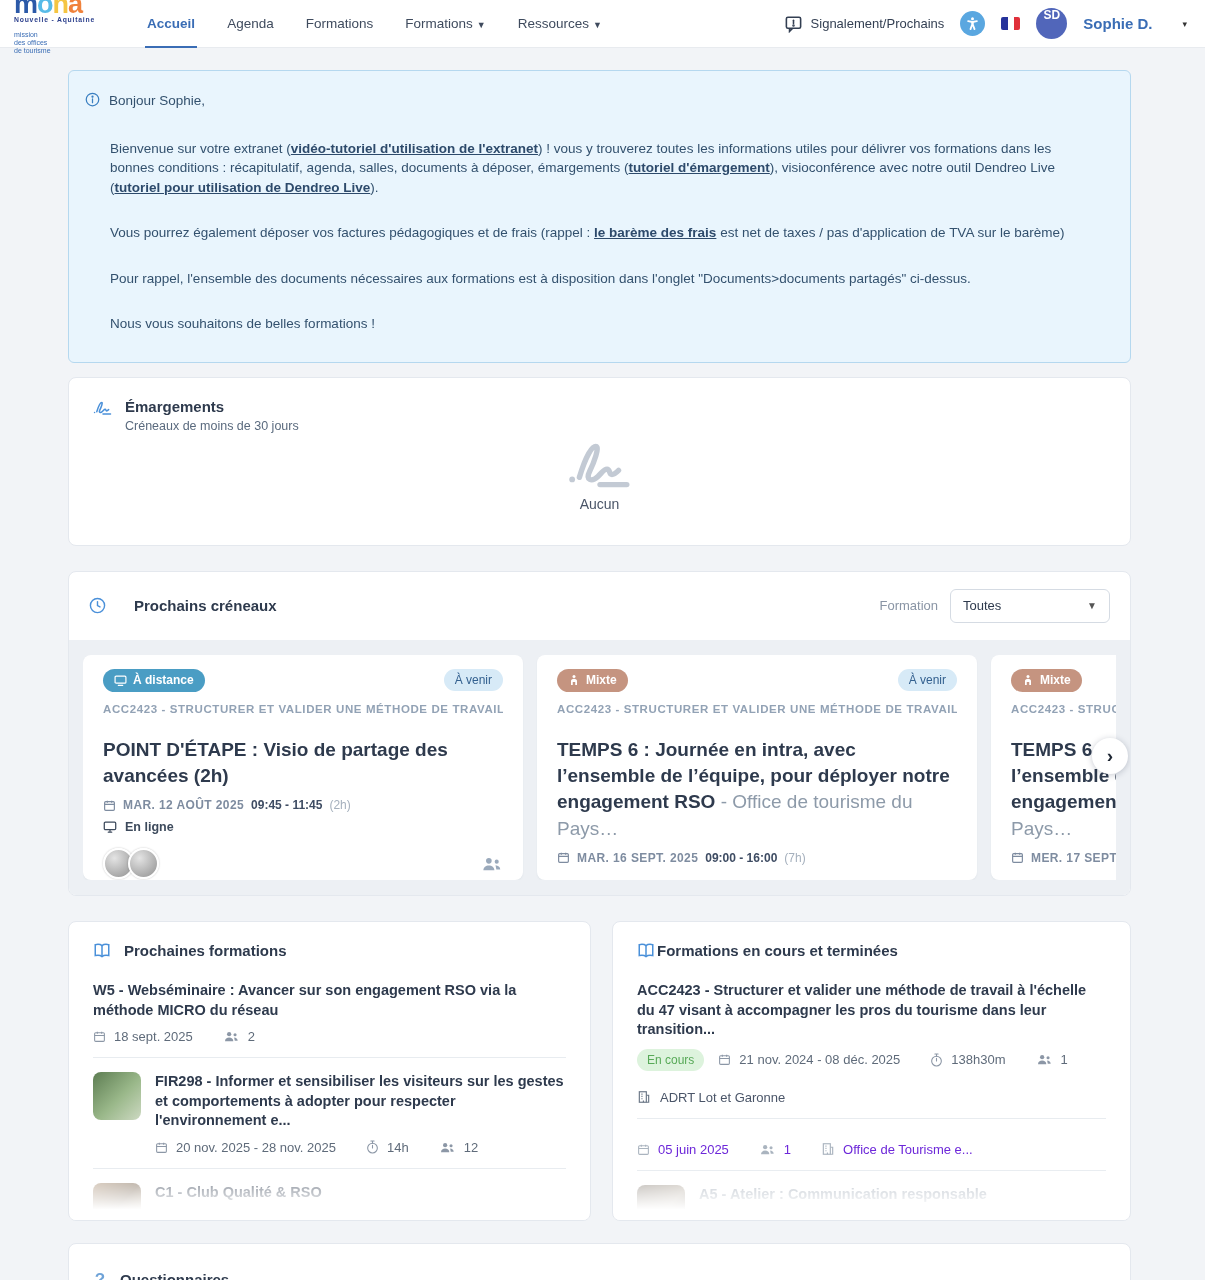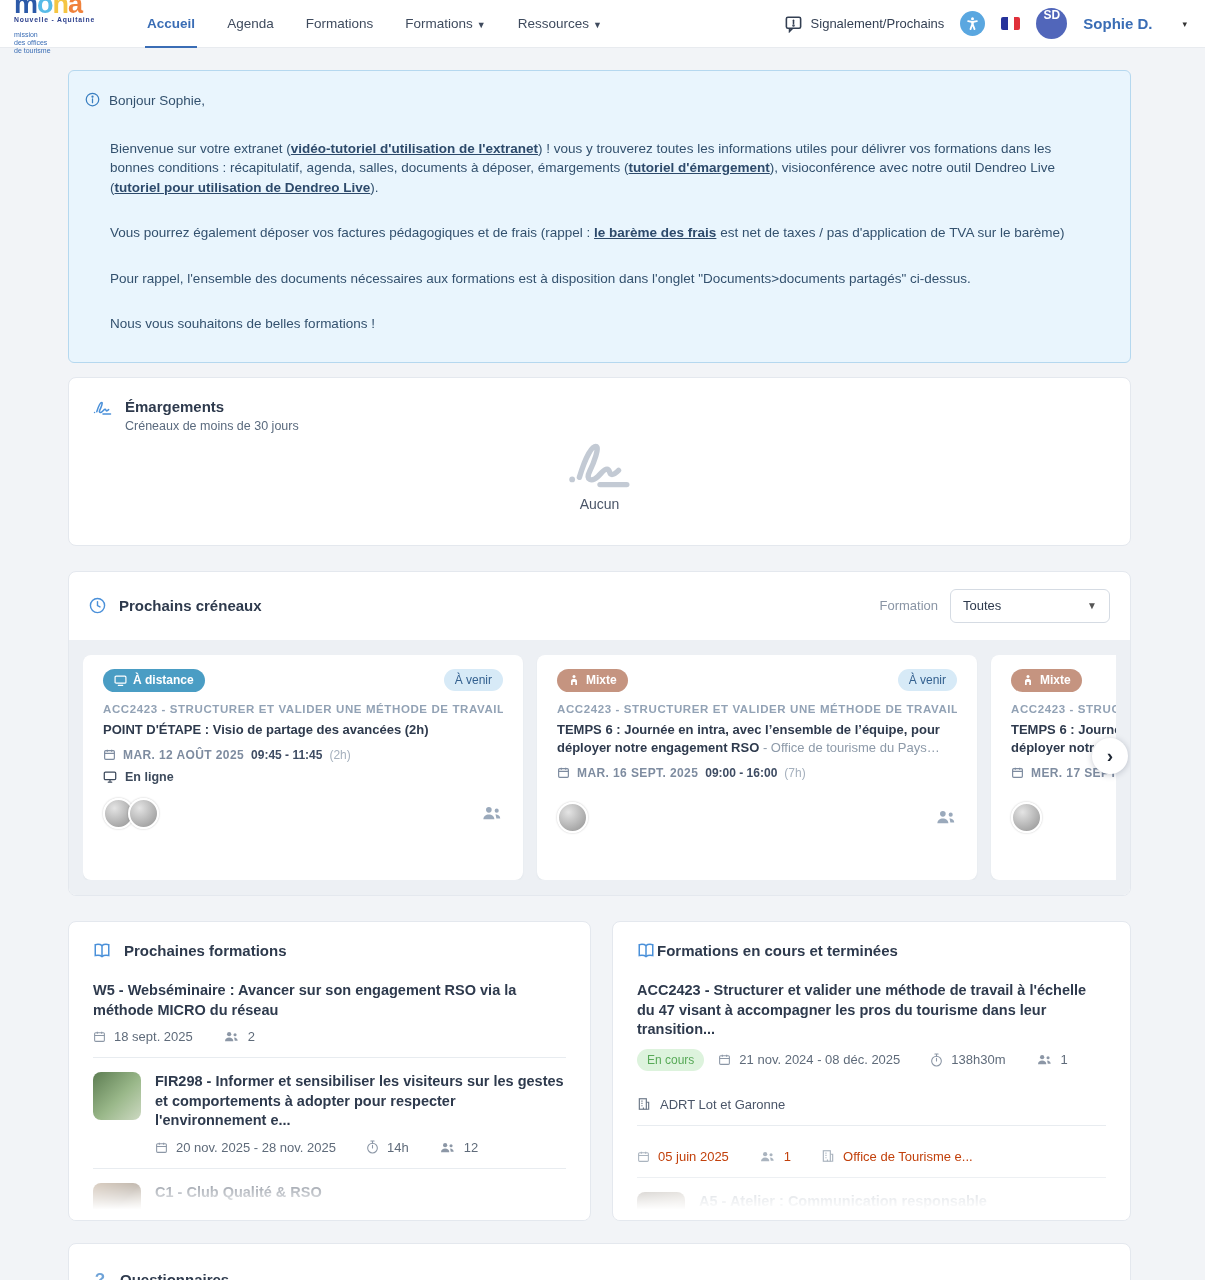--- a/index.html
+++ b/index.html
@@ -67,21 +67,21 @@
   .emarg { height:169px; padding:20px 24px; position:relative; margin-bottom:25px; }
   .sec-head { display:flex; gap:12px; align-items:flex-start; }
   .sec-title { font-size:15px; font-weight:bold; color:#2e3a4d; }
   .sec-sub { font-size:12.5px; color:#5a6a7e; margin-top:4px; }
   .emarg-empty { position:absolute; left:0; right:0; top:62px; text-align:center; }
   .emarg-empty .txt { font-size:14px; color:#4a5568; margin-top:2px; }
 
   
   .slots { margin-bottom:25px; overflow:hidden; }
   .slots-head { display:flex; align-items:center; padding:17px 20px; }
-  .slots-head-left { display:flex; gap:13px; align-items:center; }
+  .slots-head-left { display:flex; gap:28px; align-items:center; }
   .slots-filter { margin-left:auto; display:flex; align-items:center; gap:12px; }
   .filter-label { font-size:13px; color:#8a95a5; }
   .filter-select {
     width:160px; height:34px; border:1px solid #d5dbe3; border-radius:6px; background:#fff;
     display:flex; align-items:center; padding:0 12px; font-size:13px; color:#2e3a4d; cursor:pointer;
   }
   .filter-select .chev { margin-left:auto; font-size:10px; color:#555; }
   .slots-body { background:#edf0f4; padding:15px 14px; position:relative; height:255px; }
   .carousel { position:relative; height:225px; width:100%; overflow:hidden; }
   .slot-card {
@@ -97,21 +97,21 @@
   .mode-distance { background:#4a9dc4; }
   .mode-mixte { background:#c59480; }
   .status-badge {
     margin-left:auto; height:22px; padding:0 11px; border-radius:12px; background:#d7eaf7;
     color:#33608f; font-size:12px; display:flex; align-items:center;
   }
   .slot-code {
     margin-top:11px; font-size:11.5px; font-weight:bold; color:#92a2b5; letter-spacing:.6px;
     white-space:nowrap; overflow:hidden;
   }
-  .slot-title { margin-top:6px; font-size:13px; font-weight:bold; color:#2e3a4d; line-height:1.38; }
+  .slot-title { margin-top:22px; font-size:19px; font-weight:bold; color:#2e3a4d; line-height:1.38; }
   .slot-title .suffix { color:#8d9aa9; font-weight:normal; }
   .slot-date { margin-top:9px; display:flex; align-items:center; gap:7px; font-size:12px; white-space:nowrap; }
   .slot-date .day { font-weight:bold; color:#7e8ca0; letter-spacing:.4px; }
   .slot-date .time { font-weight:bold; color:#3e4c63; }
   .slot-date .dur { color:#a5b0bd; }
   .slot-loc { margin-top:8px; display:flex; align-items:center; gap:8px; font-size:12.5px; font-weight:bold; color:#3d4a5c; }
   .slot-foot { margin-top:14px; display:flex; align-items:center; }
   .avatars { display:flex; }
   .avatar-ph {
     width:31px; height:31px; border-radius:50%; border:2px solid #fff;
@@ -132,27 +132,27 @@
   .list-item { padding:14px 0 13px; }
   .list-item.with-thumb { display:flex; gap:14px; }
   .divider { border-top:1px solid #e8ecf0; }
   .thumb { width:48px; height:48px; border-radius:8px; flex-shrink:0; }
   .thumb.t-green { background:linear-gradient(135deg,#5d7d52,#9ab88a 55%,#cdd9c2); }
   .thumb.t-people { background:linear-gradient(135deg,#b2997f,#7d6a55 50%,#cbb99e); }
   .thumb.t-meeting { background:linear-gradient(135deg,#8d857c,#b9b0a4 55%,#6e675f); }
   .li-title { font-size:14.5px; font-weight:bold; color:#2e3a4d; line-height:1.35; }
   .li-meta { display:flex; align-items:center; gap:8px; margin-top:9px; font-size:13px; color:#5f6b7a; }
   .li-meta .gap { width:14px; }
-  .li-org { display:flex; align-items:center; gap:9px; margin-top:26px; font-size:13px; color:#4a5568; }
+  .li-org { display:flex; align-items:center; gap:9px; margin-top:19px; font-size:13px; color:#4a5568; }
   .pill-encours {
     background:#ddf3dd; color:#57a957; font-size:12px; height:22px; padding:0 10px;
     border-radius:12px; display:flex; align-items:center; margin-right:6px;
   }
   .muted .li-title { color:#9aa5b2; }
-  .muted .li-meta, .muted .li-org { color:#c2410c; }
+  .muted .li-meta, .muted .li-org { color:#6d28d9; }
   .faded { opacity:.75; }
   .fade-overlay {
     position:absolute; left:1px; right:1px; bottom:0; height:52px; pointer-events:none;
     background:linear-gradient(to bottom, rgba(255,255,255,0), #ffffff 80%);
   }
 
   
   .quest { height:120px; padding:26px 24px; }
   .q-icon { font-size:17px; font-weight:bold; color:#6fa3d8; width:14px; text-align:center; }
 

